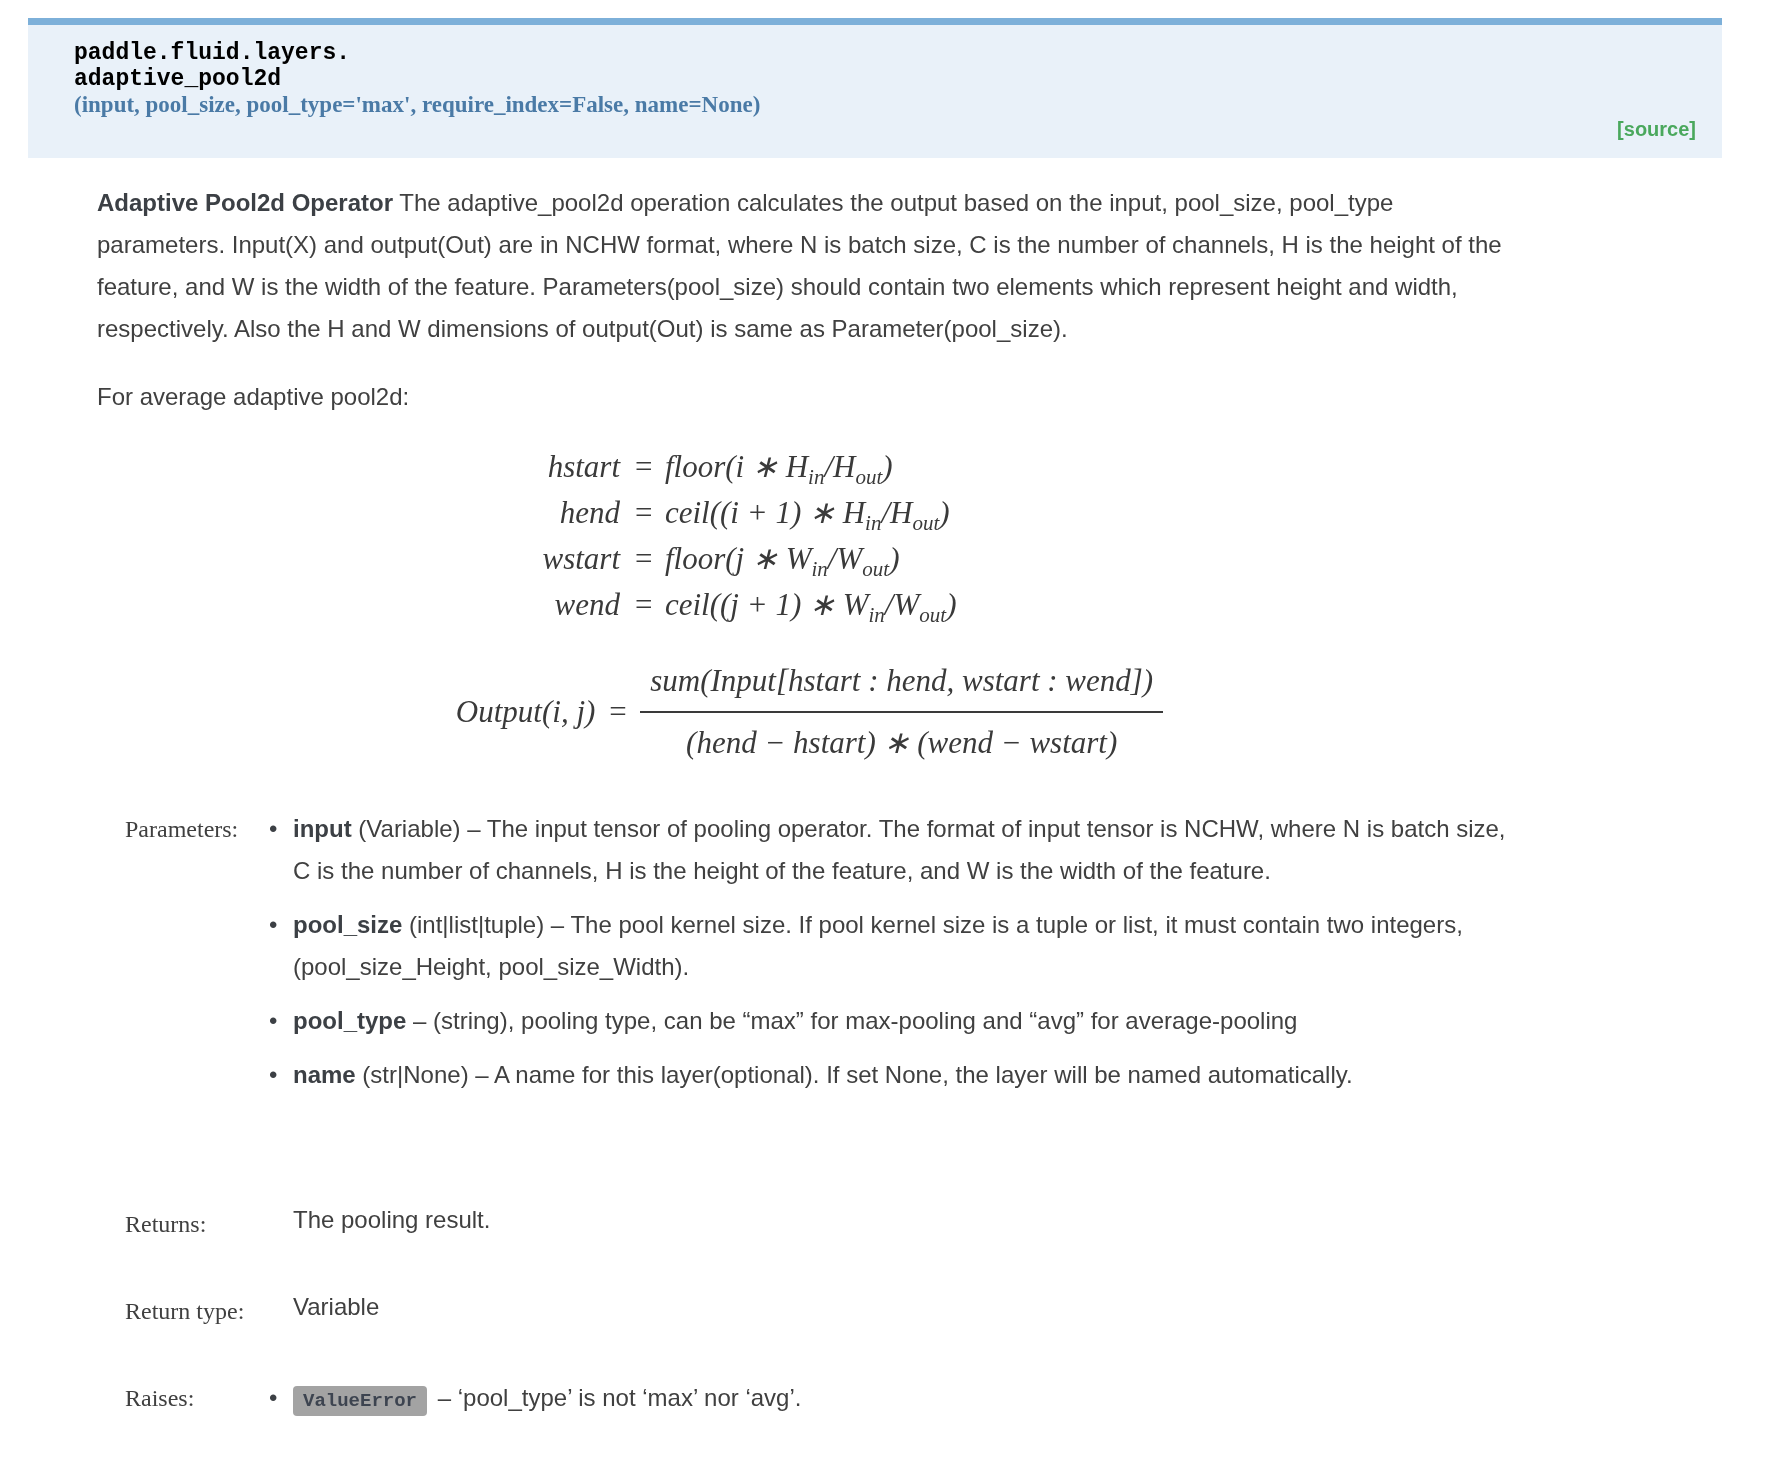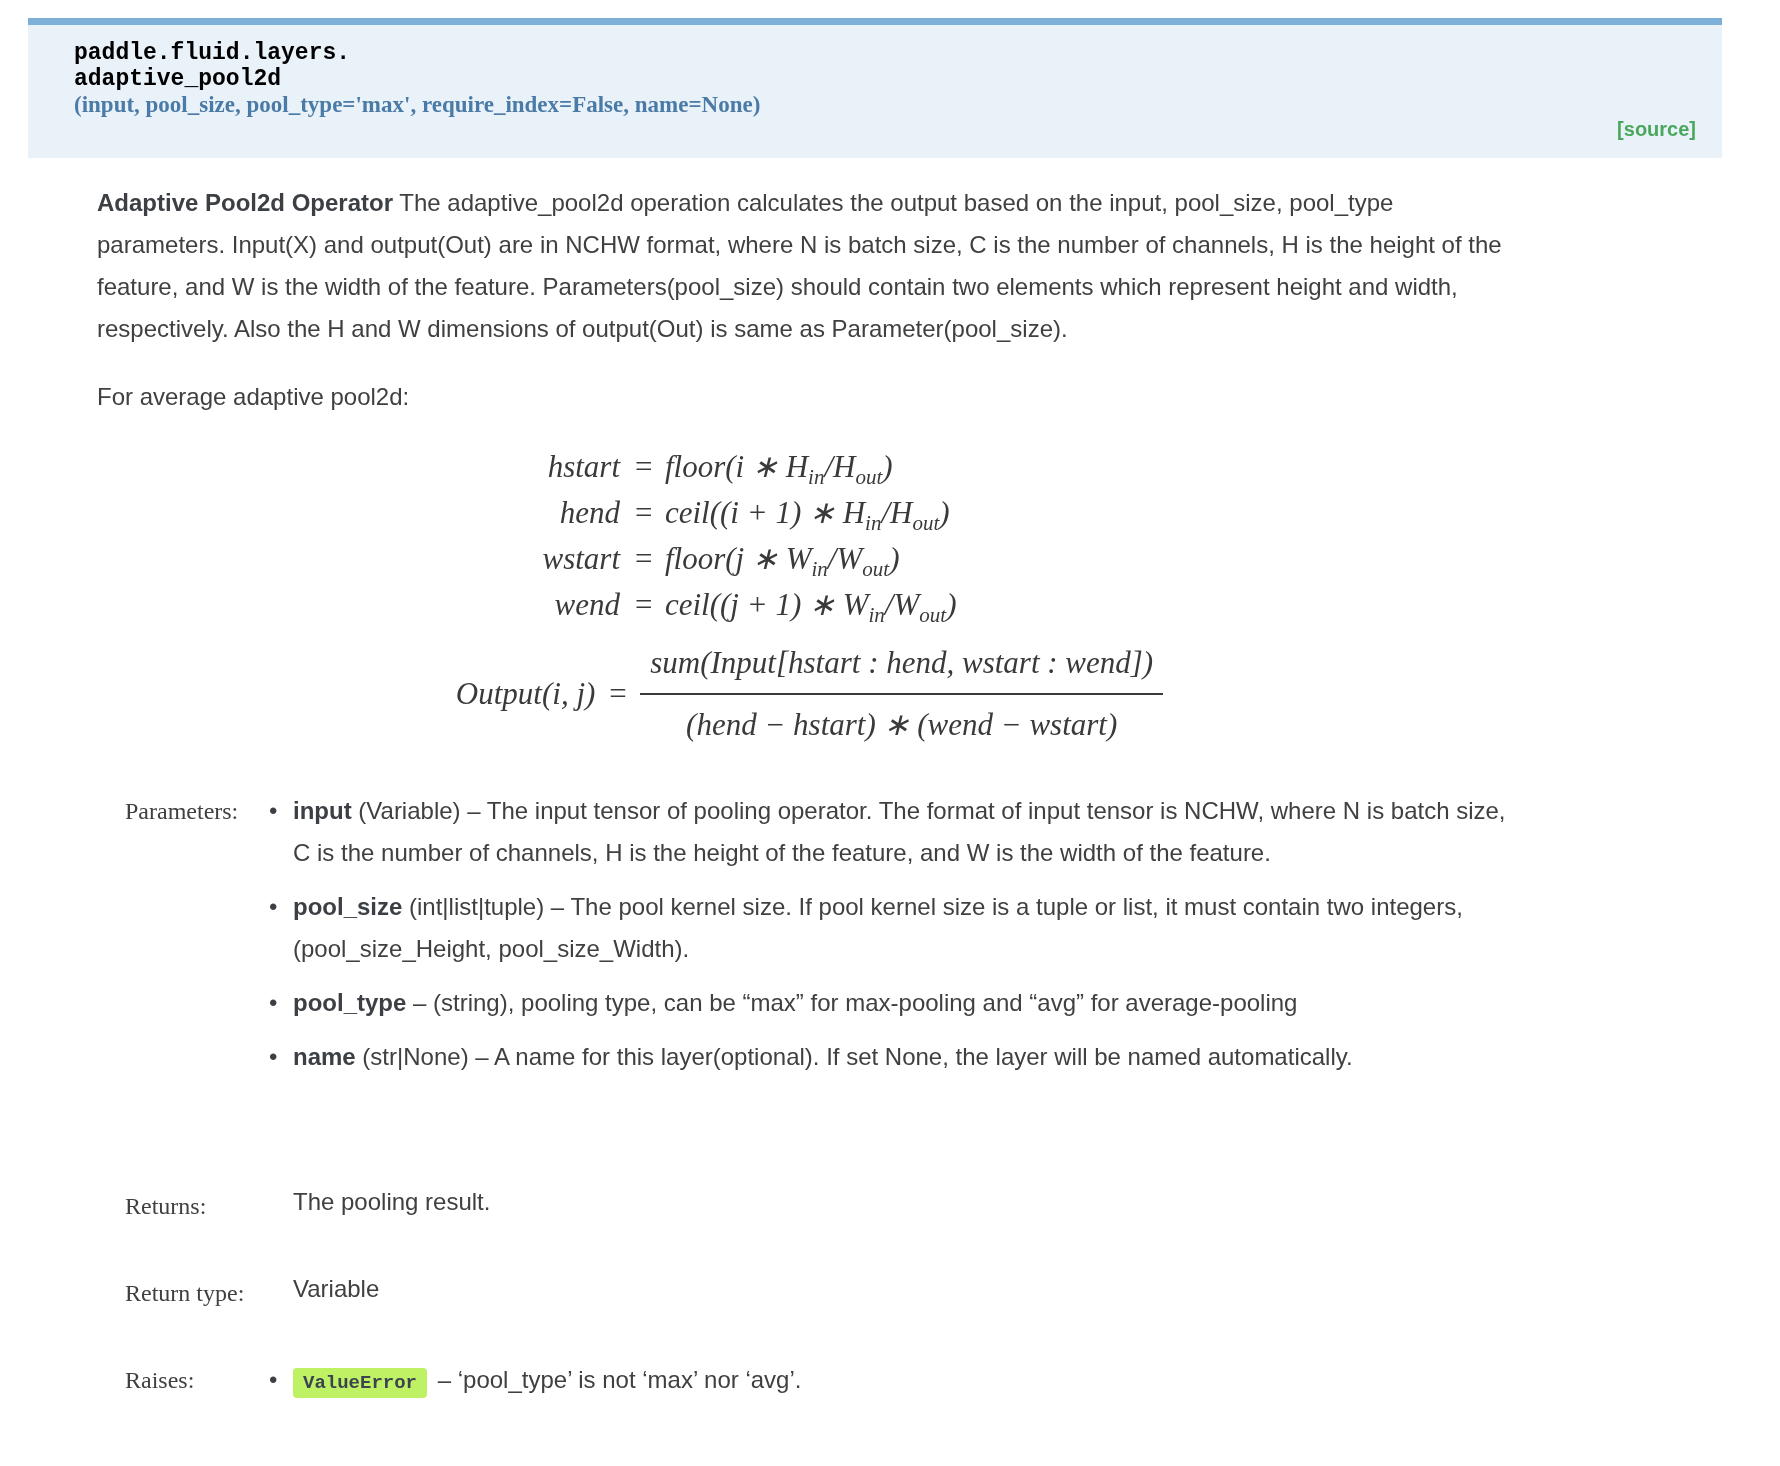--- a/index.html
+++ b/index.html
@@ -60,21 +60,21 @@
     font-size: 31px;
     color: #3a3a3a;
     line-height: 46px;
   }
   .eq-aligned { display: table; margin: 0 auto; transform: translateX(-60px); }
   .eq-row  { display: table-row; }
   .eq-lhs  { display: table-cell; text-align: right; padding-right: 13px; }
   .eq-rhs  { display: table-cell; text-align: left; }
   .eq-eq   { margin-right: 11px; }
   .math sub { font-size: 21px; line-height: 0; }
-  .eq-output { display: flex; justify-content: center; align-items: center; margin-top: 12px; }
+  .eq-output { display: flex; justify-content: center; align-items: center; margin-top: 30px; }
   .eq-out-lhs { margin-right: 12px; }
   .frac { display: inline-flex; flex-direction: column; text-align: center; margin-left: 12px; }
   .frac .num { padding: 0 10px 7px 10px; }
   .frac .den { border-top: 2px solid #3a3a3a; padding: 7px 10px 0 10px; }
 
   
   .fields { margin-top: 42px; }
   .field-row { display: flex; margin-bottom: 45px; }
   .field-row.parameters { margin-bottom: 95px; }
   .field-label { flex: 0 0 196px; padding-left: 28px; box-sizing: border-box; font-family: Liberation Serif, serif; }
@@ -90,21 +90,21 @@
     top: 0;
     color: #3c4045;
   }
   .term { font-weight: bold; color: #3c4045; }
 
   .code-chip {
     font-family: "Liberation Mono", monospace;
     font-weight: bold;
     font-size: 19px;
     color: #3d4450;
-    background: #bef264;
+    background: #a3a3a3;
     border-radius: 4px;
     padding: 4px 10px;
     margin-right: 4px;
   }
 </style>
 </head>
 <body>
 
 <div>
 

